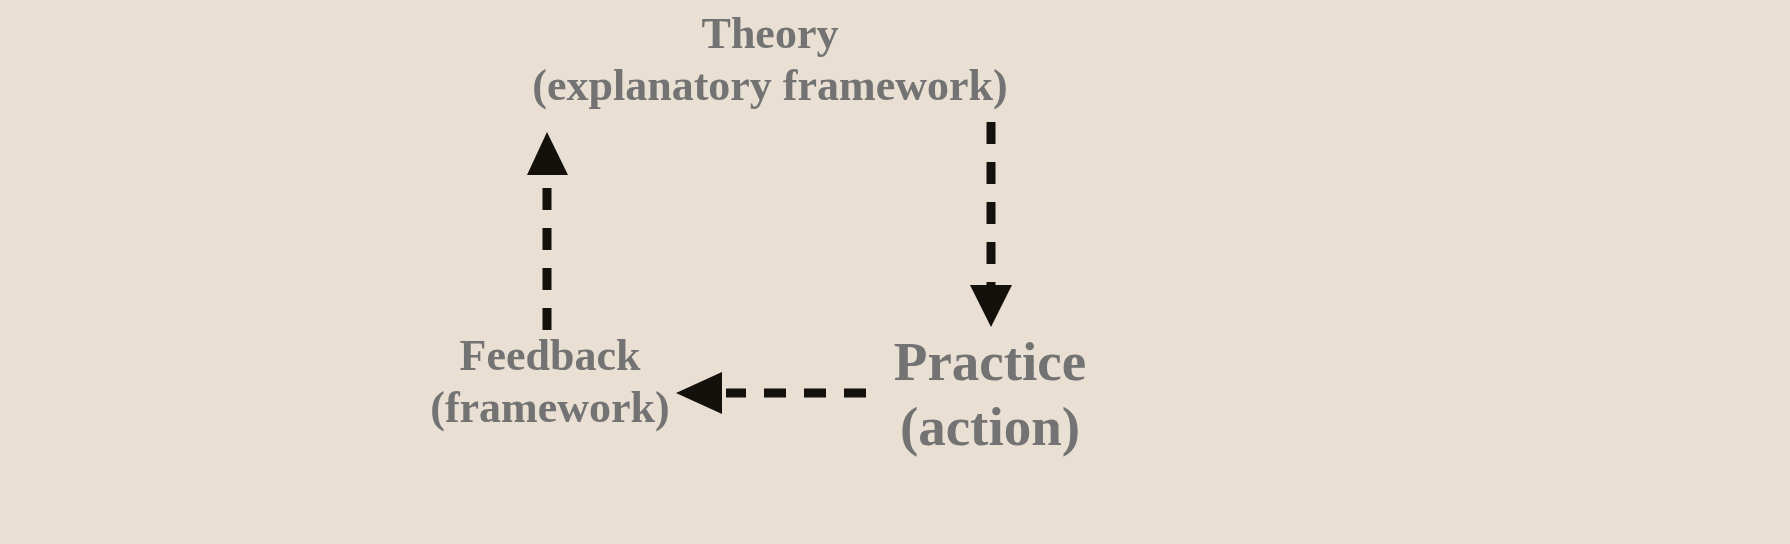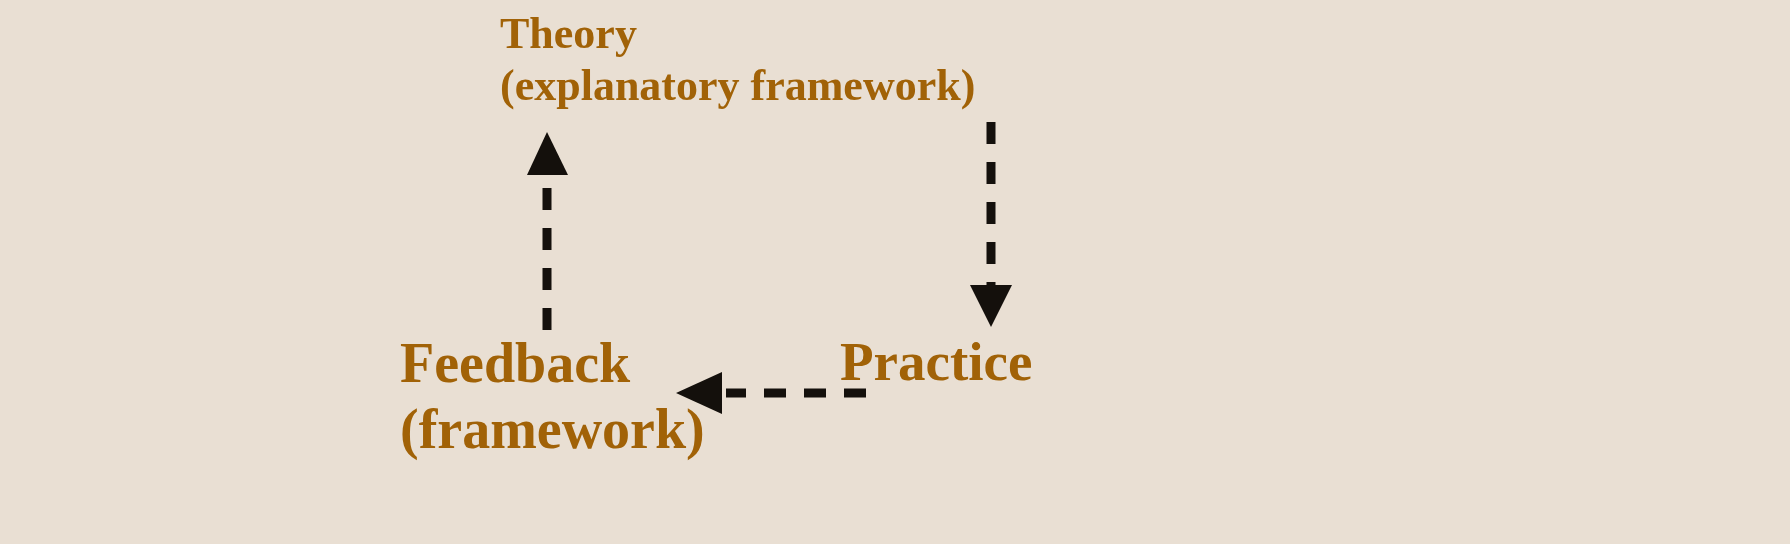--- a/index.html
+++ b/index.html
@@ -13,21 +13,22 @@
   }
   #canvas {
     position: relative;
     width: 1790px;
     height: 544px;
     background: #e9dfd3;
     overflow: hidden;
   }
   .node-label {
     position: absolute;
-    color: #a16207;
+    text-align: center;
+    color: #737373;
     font-family: "Liberation Serif", "DejaVu Serif", serif;
     font-weight: bold;
     line-height: 1.18;
     white-space: nowrap;
     -webkit-font-smoothing: antialiased;
   }
   .node-label .line {
     display: block;
   }
 
@@ -45,21 +46,21 @@
     top: 330px;
     width: 300px;
     font-size: 55px;
   }
 
   
   #node-feedback {
     left: 400px;
     top: 330px;
     width: 300px;
-    font-size: 56px;
+    font-size: 44px;
   }
 
   .arrow-layer {
     position: absolute;
     left: 0;
     top: 0;
     width: 1790px;
     height: 544px;
     pointer-events: none;
   }
@@ -87,20 +88,21 @@
     </g>
   </svg>
 
   <div class="node-label" id="node-theory">
     <span class="line">Theory</span>
     <span class="line">(explanatory framework)</span>
   </div>
 
   <div class="node-label" id="node-practice">
     <span class="line">Practice</span>
+    <span class="line">(action)</span>
   </div>
 
   <div class="node-label" id="node-feedback">
     <span class="line">Feedback</span>
     <span class="line">(framework)</span>
   </div>
 
 </div>
 
 </body></html>

